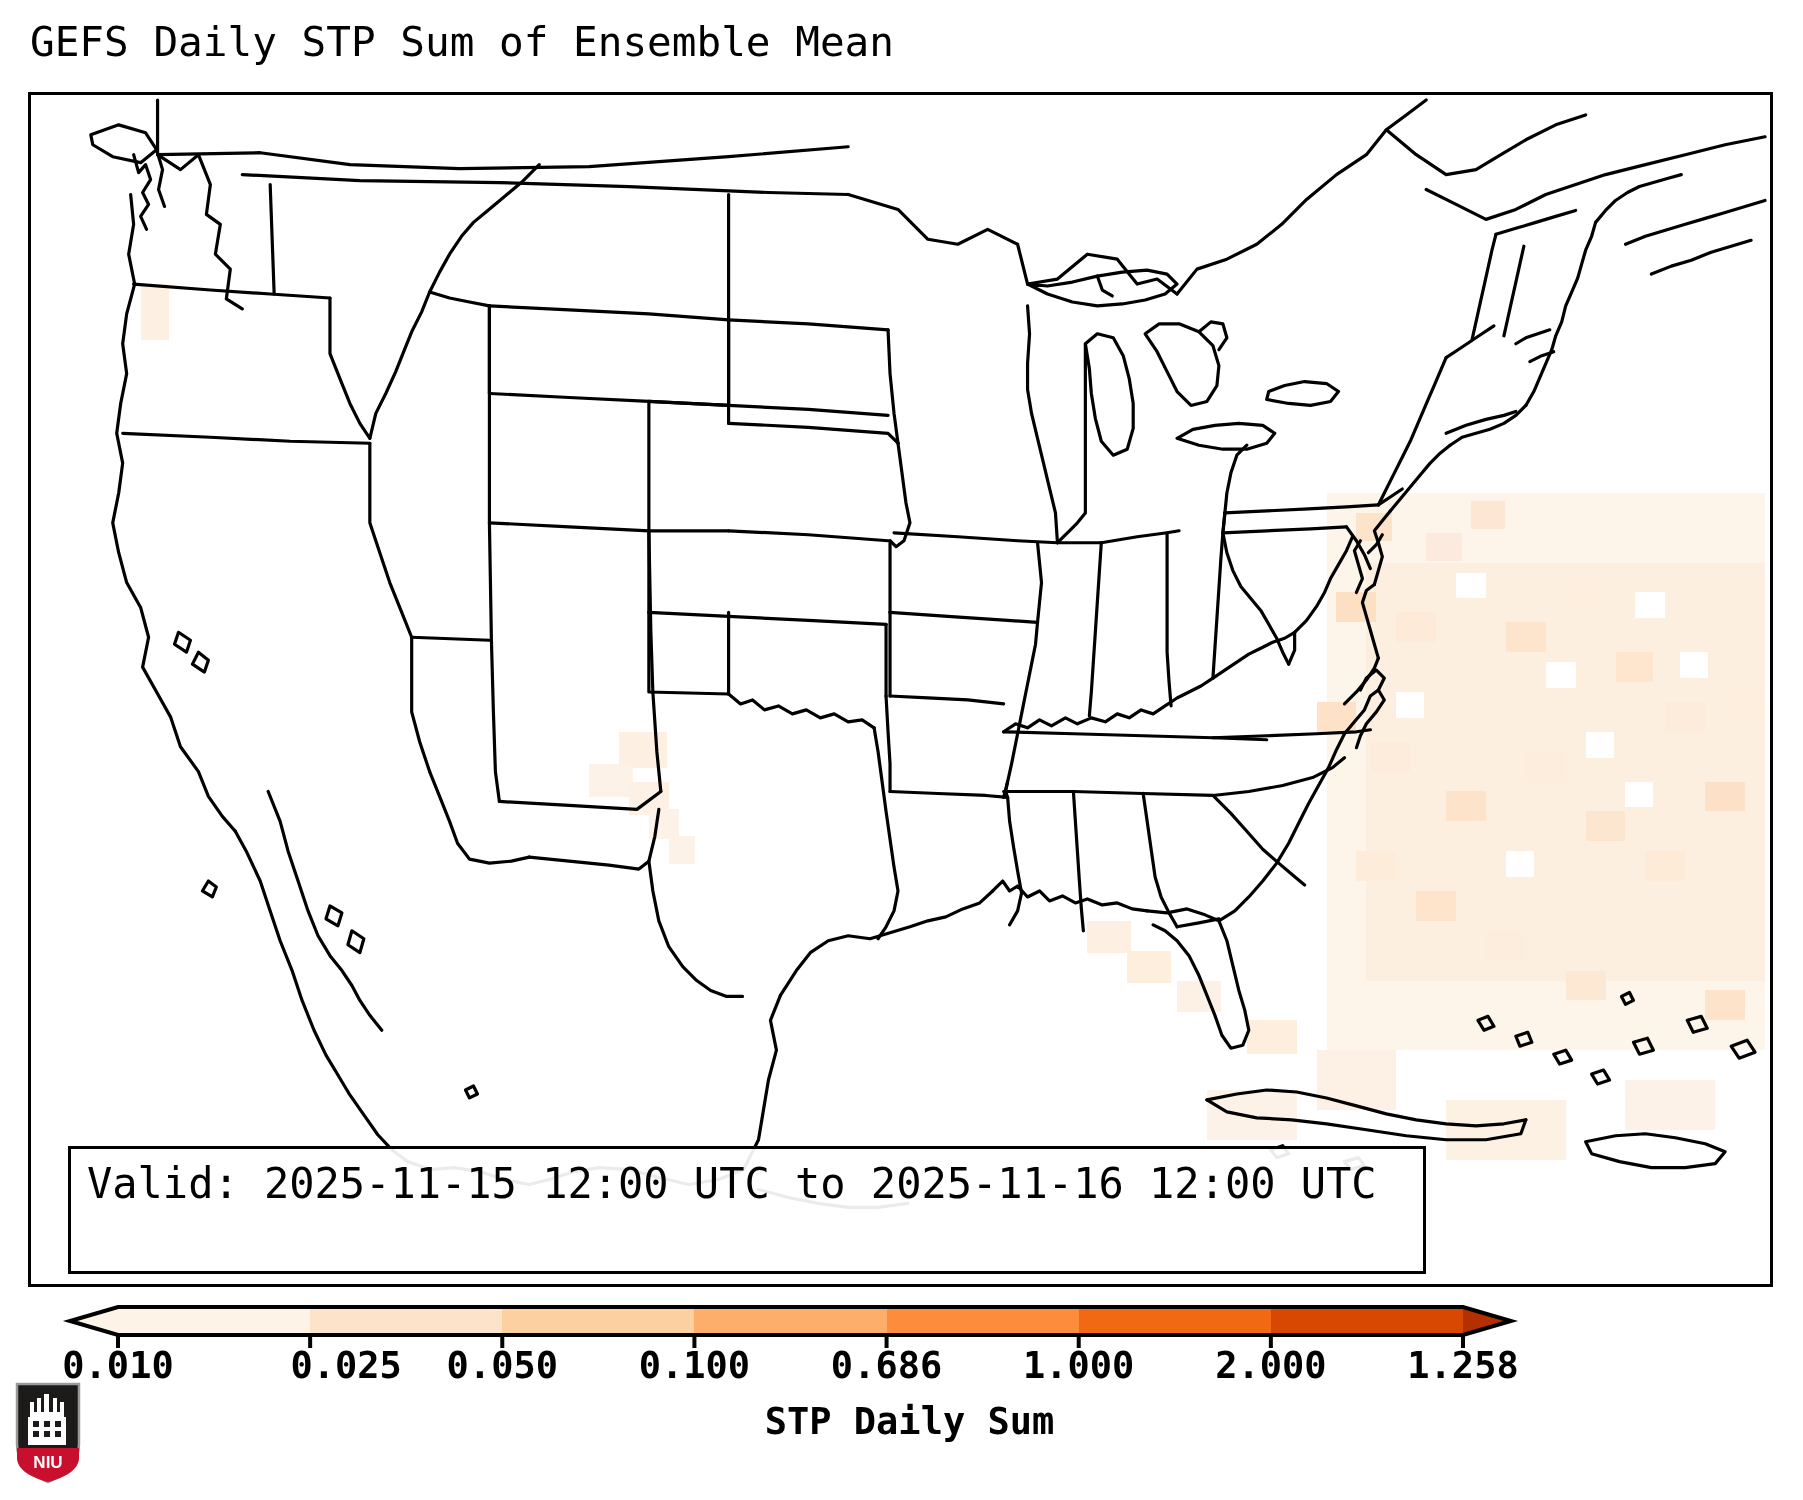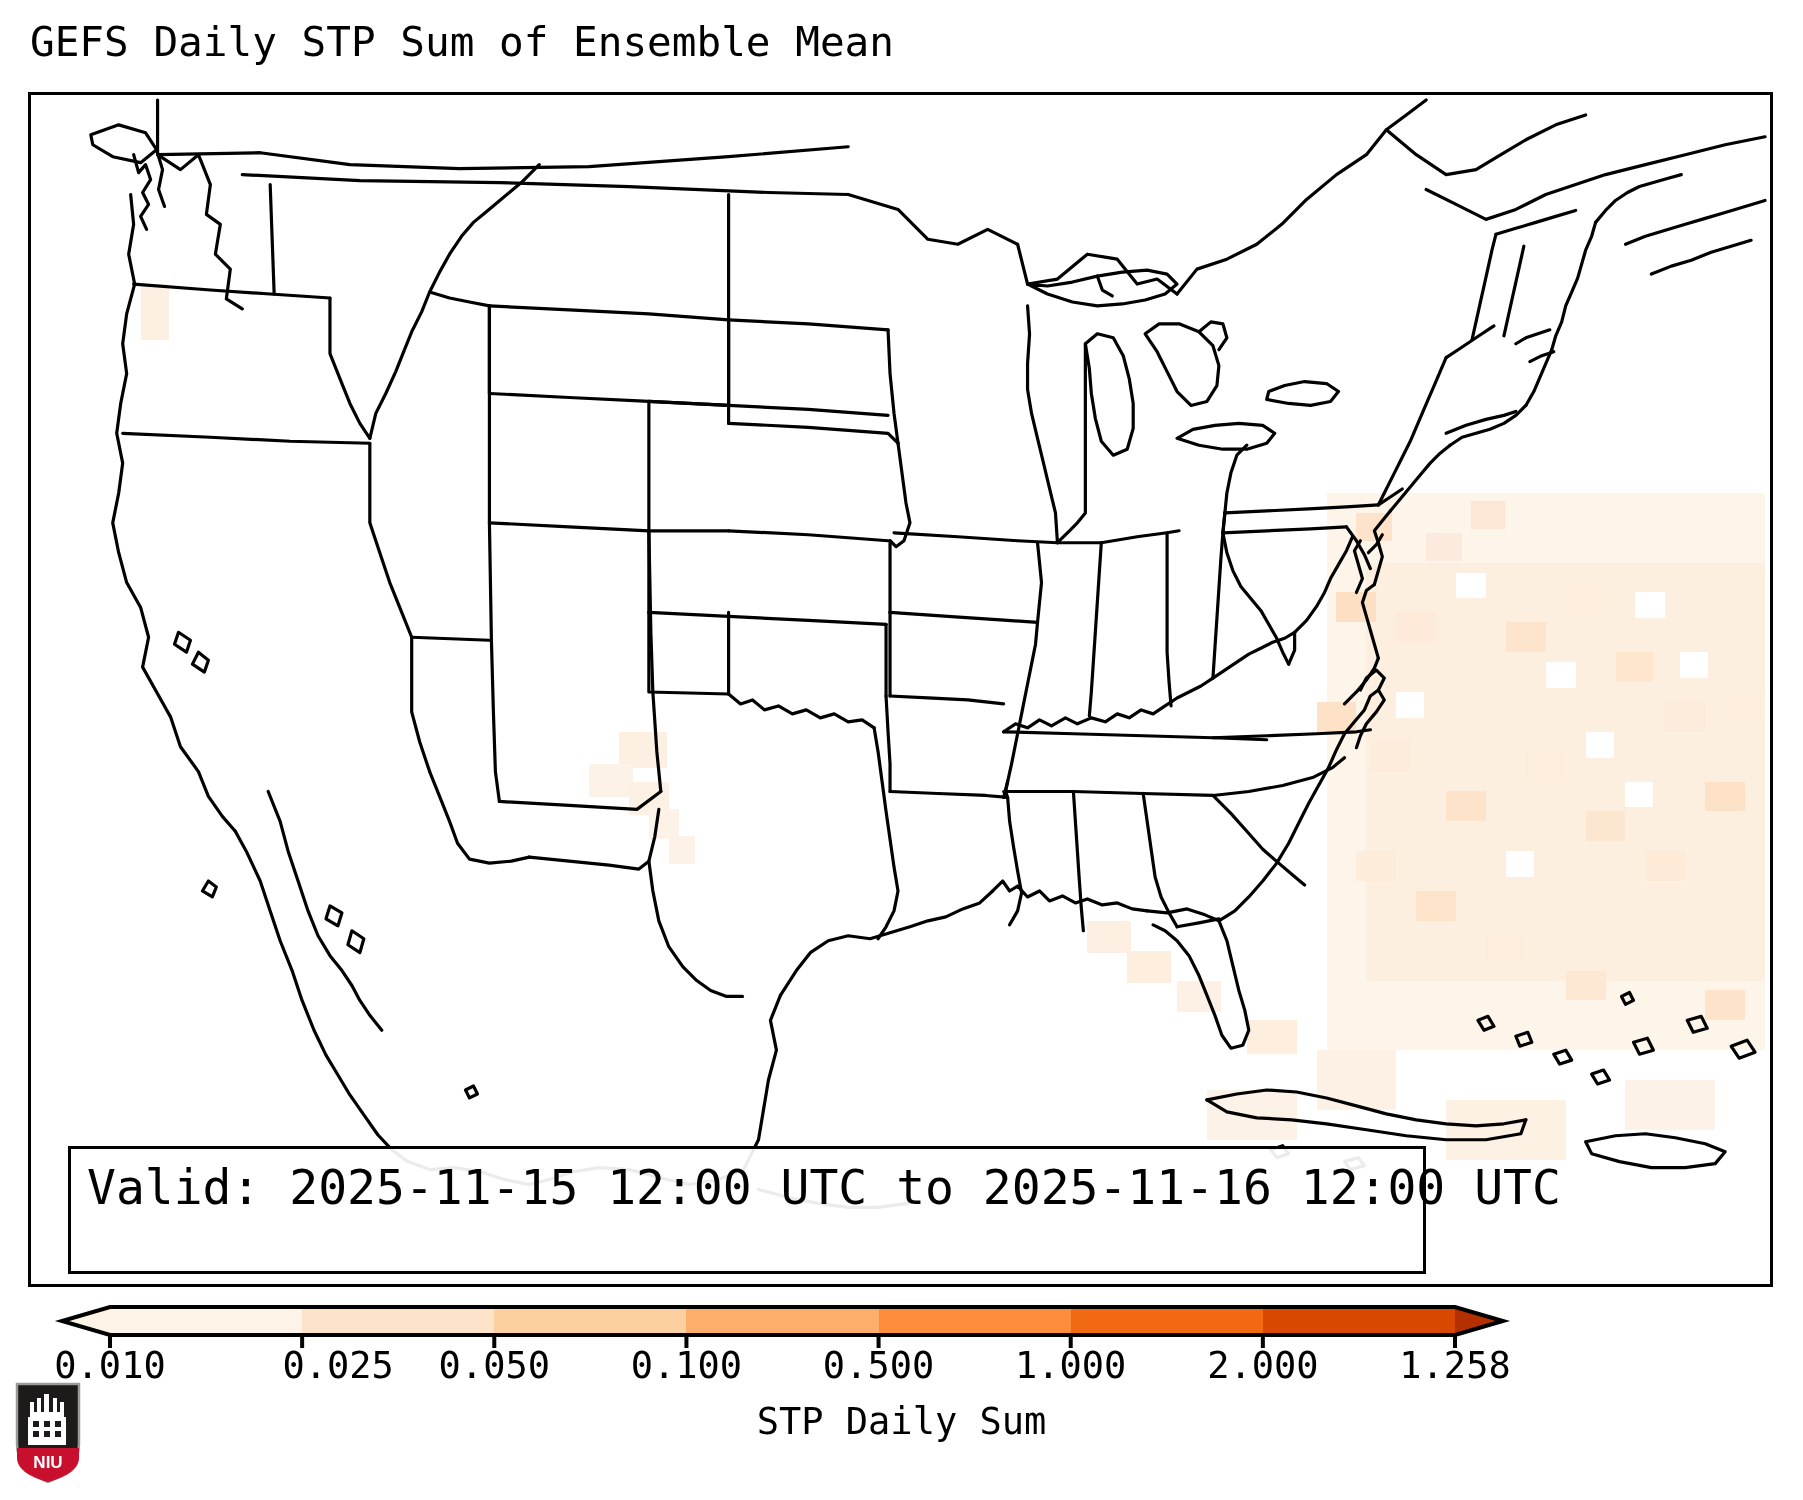--- a/index.html
+++ b/index.html
@@ -63,36 +63,37 @@
     width: 1358px;
     height: 128px;
     border: 3px solid #000000;
     box-sizing: border-box;
     background: rgba(255,255,255,0.92);
     z-index: 5;
   }
   .info-line {
     position: absolute;
     left: 16px;
-    font-size: 48px;
+    font-size: 42px;
     color: #000000;
     white-space: pre;
     font-family: "DejaVu Sans Mono", "Liberation Mono", monospace;
   }
   #info-valid { top: 10px; }
   #info-run   { top: 56px; }
 
   
   #colorbar-wrap {
     position: absolute;
-    left: 0px;
+    left: 8px;
     top: 1300px;
     width: 1542px;
     height: 200px;
     z-index: 6;
+    font-weight: bold;
   }
   #colorbar-svg {
     position: absolute;
     left: 0; top: 0;
     width: 1803px;
     height: 60px;
   }
   .cb-tick-label {
     position: absolute;
     top: 44px;
@@ -471,21 +472,21 @@
         <line x1="1070.7142857142858" x2="1070.7142857142858" y1="35" y2="48"></line>
         <line x1="1262.857142857143" x2="1262.857142857143" y1="35" y2="48"></line>
         <line x1="1455" x2="1455" y1="35" y2="48"></line>
       </g>
   </svg>
   <div id="cb-labels">
       <div class="cb-tick-label" style="left: 110px;">0.010</div>
       <div class="cb-tick-label" style="left: 302.143px; margin-left: 36px;">0.025</div>
       <div class="cb-tick-label" style="left: 494.286px;">0.050</div>
       <div class="cb-tick-label" style="left: 686.429px;">0.100</div>
-      <div class="cb-tick-label" style="left: 878.571px;">0.500</div>
+      <div class="cb-tick-label" style="left: 878.571px;">0.686</div>
       <div class="cb-tick-label" style="left: 1070.71px; text-align: right;">1.000</div>
       <div class="cb-tick-label" style="left: 1262.86px;">2.000</div>
       <div class="cb-tick-label" style="left: 1455px;">1.258</div>
     </div>
   <div id="colorbar-axis-label">STP Daily Sum</div>
 </div>
 
 <svg id="niu-logo" viewBox="0 0 68 102">
 
   <path d="M3,2 L65,2 L65,62 C65,82 50,94 34,100 C18,94 3,82 3,62 Z" fill="#1c1b1a" stroke="#9a9a9a" stroke-width="2.5"></path>

